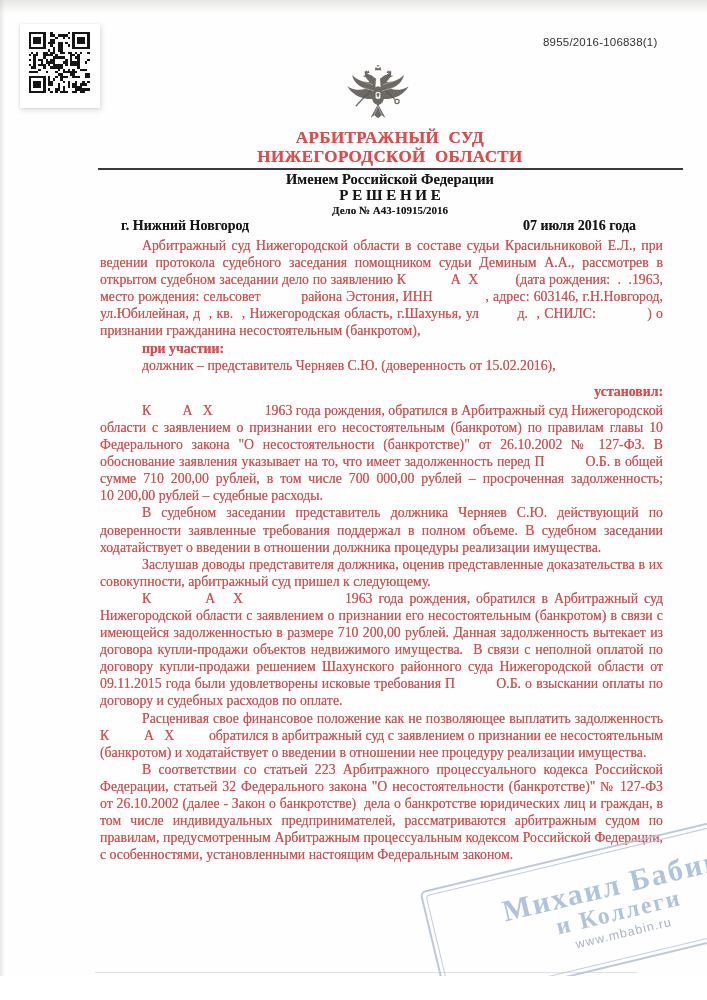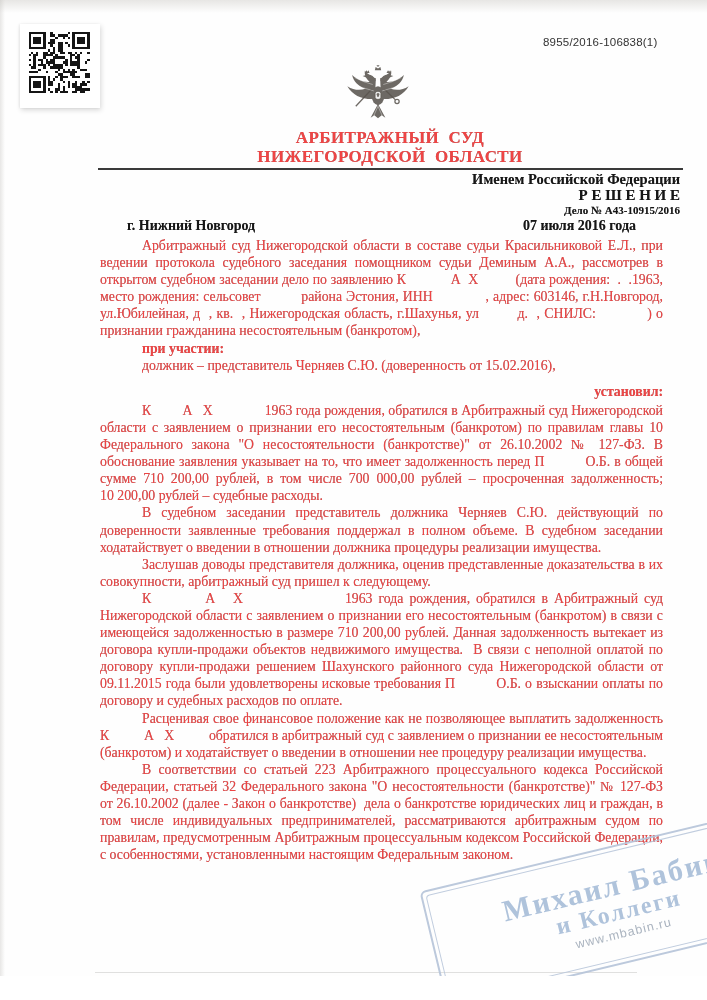--- a/index.html
+++ b/index.html
@@ -20,29 +20,29 @@
   .qr-card svg{position:absolute;left:7px;top:8px;width:64px;height:61px;}
 
   .doc-number{position:absolute;top:36px;left:543px;font-family:"Liberation Sans","DejaVu Sans",sans-serif;
     font-size:11.5px;color:#333;letter-spacing:.2px;text-shadow:none;}
 
   .emblem{position:absolute;left:341px;top:59px;width:74px;height:68px;}
 
   .court-block{position:absolute;top:128px;left:100px;width:580px;text-align:center;
     font-weight:bold;font-size:17px;line-height:19px;color:#ef4444;letter-spacing:.4px;}
   .rule{position:absolute;top:168px;left:98px;width:585px;border-top:2px solid #3a3a3a;}
-  .subhead-block{position:absolute;top:172px;left:100px;width:580px;text-align:right;
+  .subhead-block{position:absolute;top:172px;left:100px;width:580px;text-align:center;
     font-weight:bold;color:#161616;}
   .subhead-block .l1{font-size:14.5px;line-height:15.5px;}
   .subhead-block .l2{font-size:15px;line-height:15.5px;}
   .subhead-block .l3{font-size:11px;line-height:15.5px;}
 
   .city-row{position:absolute;top:218px;left:100px;width:563px;display:flex;
     justify-content:space-between;font-weight:bold;font-size:14px;color:#161616;}
-  .city-row .city{margin-left:27px;}
+  .city-row .city{margin-left:21px;}
   .city-row .date{margin-right:27px;}
 
   .body-text{position:absolute;top:237px;left:100px;width:563px;
     font-size:13.8px;line-height:17.1px;text-align:justify;color:#ef4444;}
   .body-text p{margin:0;text-indent:42px;}
   .label{font-weight:bold;}
   .ustanovil{text-align:right;font-weight:bold;text-indent:0 !important;
     margin-top:9px !important;margin-bottom:2px !important;}
 
   .stamp{position:absolute;left:428px;top:846px;width:378px;height:118px;

